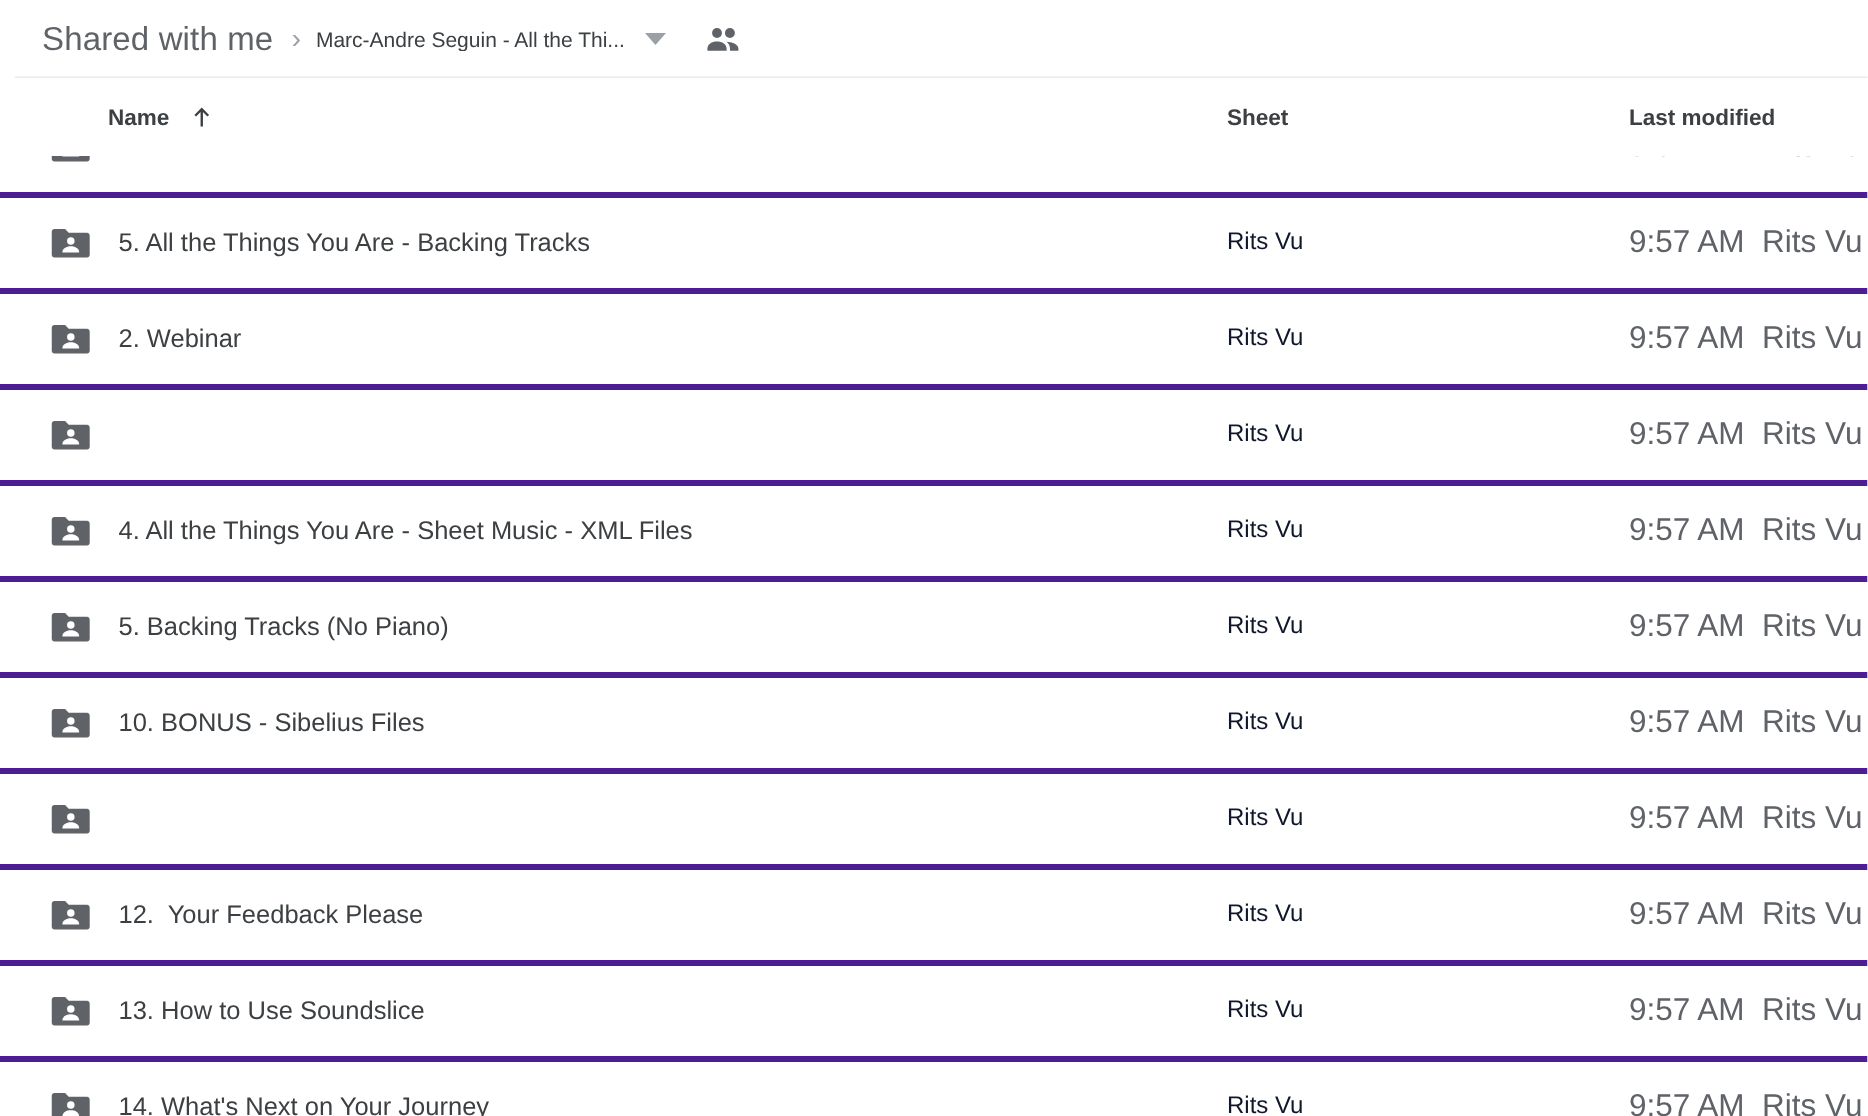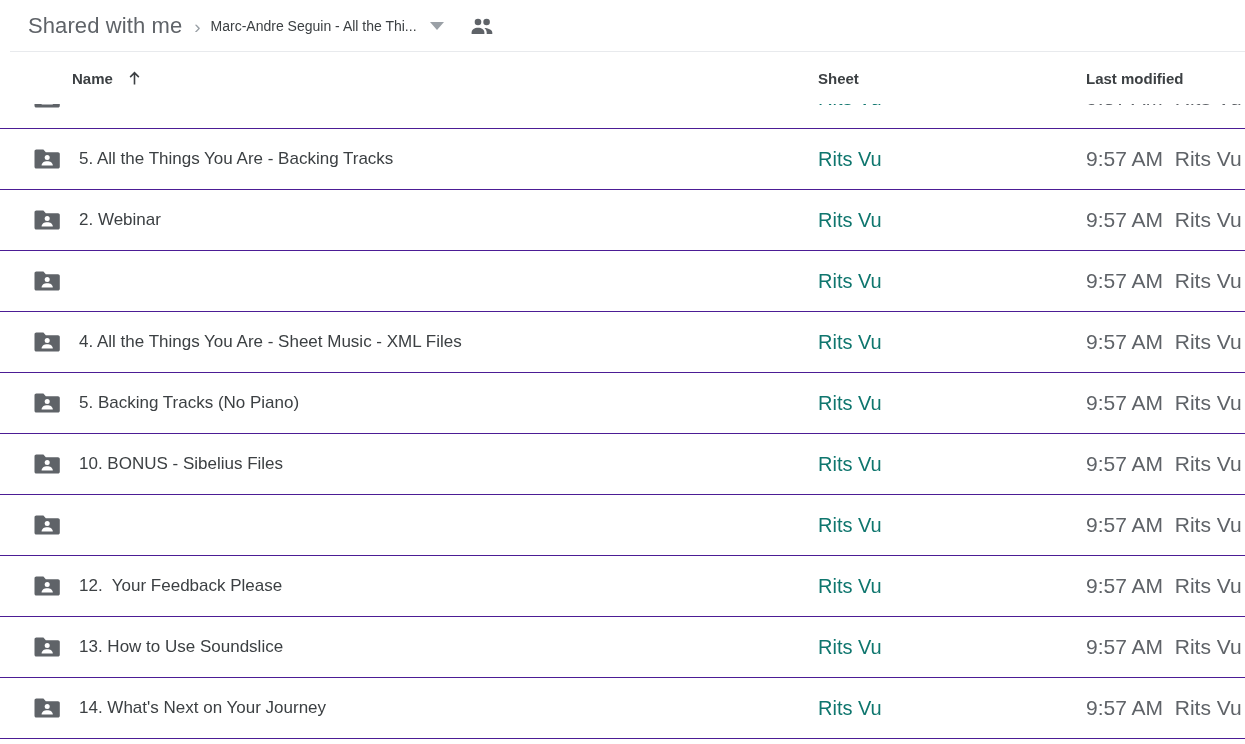--- a/index.html
+++ b/index.html
@@ -107,21 +107,21 @@
   }
   .list-inner {
     position: absolute;
     left: 0;
     right: 0;
     top: -36px;   
   }
   .row {
     height: 60px;
     position: relative;
-    border-bottom: 1px solid #4c1d95;
+    border-bottom: 4px solid #4c1d95;
     cursor: pointer;
     text-decoration: underline;
   }
   .row .folder-icon {
     position: absolute;
     left: 33px;
     top: 50%;
     transform: translateY(-50%);
     width: 28px;
     height: 24px;
@@ -135,22 +135,22 @@
     transform: translateY(-50%);
     font-size: 17px;
     color: #3c4043;
     white-space: pre;
   }
   .row .owner {
     position: absolute;
     left: 818px;
     top: 50%;
     transform: translateY(-50%);
-    font-size: 20px;
-    color: #0f766e;
+    font-size: 16px;
+    color: #0f172a;
   }
   .row .modified {
     position: absolute;
     left: 1086px;
     top: 50%;
     transform: translateY(-50%);
     font-size: 21px;
     color: #5f6368;
     white-space: pre;
   }

